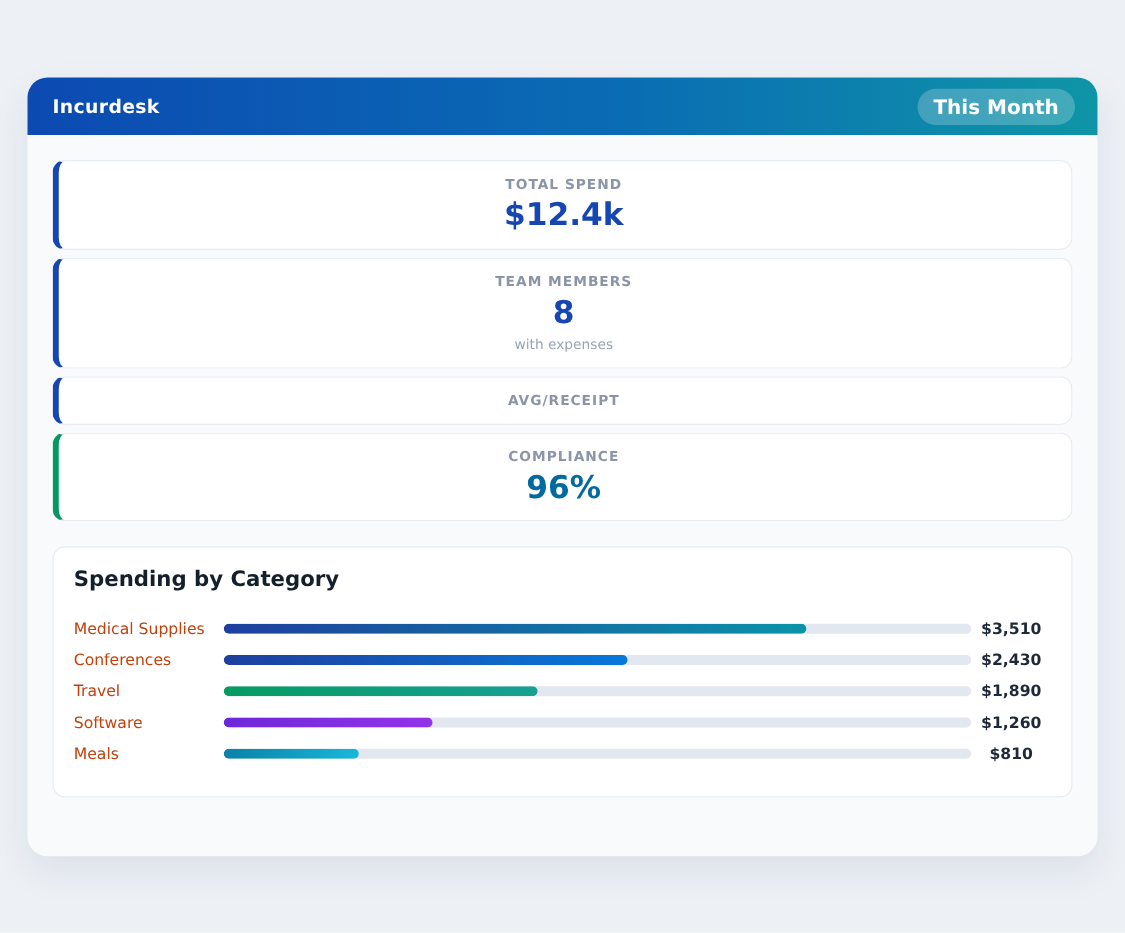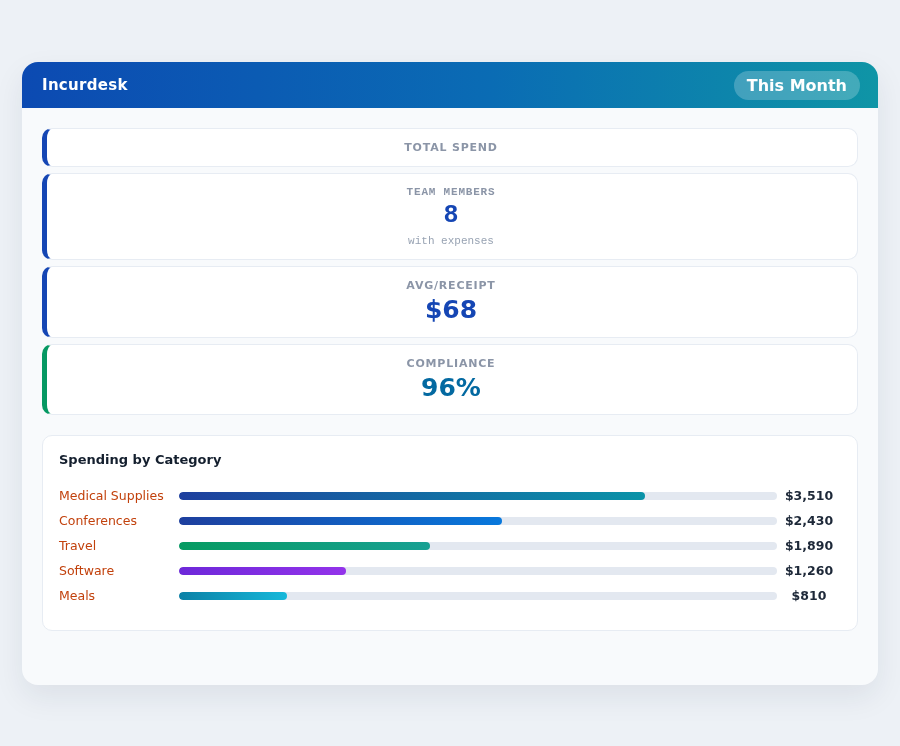--- a/index.html
+++ b/index.html
@@ -74,21 +74,21 @@
     margin-top: 4px;
   }
   .chart-card {
     background: #ffffff;
     border: 1px solid #e7ecf3;
     border-radius: 10px;
     padding: 16px 16px 22px 16px;
     margin-top: 20px;
   }
   .chart-title {
-    font-size: 13px;
+    font-size: 17px;
     font-weight: bold;
     color: #141f2e;
     margin-bottom: 16px;
   }
   .bar-row {
     display: flex;
     align-items: center;
     height: 25px;
   }
   .bar-label {
@@ -125,31 +125,31 @@
 
   <div class="app-header" style="background: linear-gradient(90deg, rgb(12, 74, 178) 0%, rgb(10, 108, 180) 55%, rgb(15, 149, 166) 100%); gap: 48px;">
     <div class="app-title">Incurdesk</div>
     <button class="period-badge">This Month</button>
   </div>
 
   <div class="content">
 
     <div class="stat-card" style="border-left-color: rgb(21, 70, 180);">
       <div class="stat-label">TOTAL SPEND</div>
-    </div>
-
-    <div class="stat-card" style="border-left-color: rgb(21, 70, 180); font-family: Liberation Mono, monospace;">
+      <div class="stat-value" style="color: rgb(21, 70, 180);">$12.4k</div>
+    </div>
+
+    <div class="stat-card" style="border-left-color: rgb(21, 70, 180);">
       <div class="stat-label">TEAM MEMBERS</div>
       <div class="stat-value" style="color: rgb(21, 70, 180);">8</div>
       <div class="stat-sub">with expenses</div>
     </div>
 
     <div class="stat-card" style="border-left-color: rgb(21, 70, 180);">
       <div class="stat-label">AVG/RECEIPT</div>
-      <div class="stat-value" style="color: rgb(21, 70, 180);">$68</div>
 
     </div>
 
     <div class="stat-card" style="border-left-color: rgb(5, 152, 98);">
       <div class="stat-label">COMPLIANCE</div>
       <div class="stat-value" style="color: #0369a1;">96%</div>
 
     </div>
 
     <div class="chart-card">

